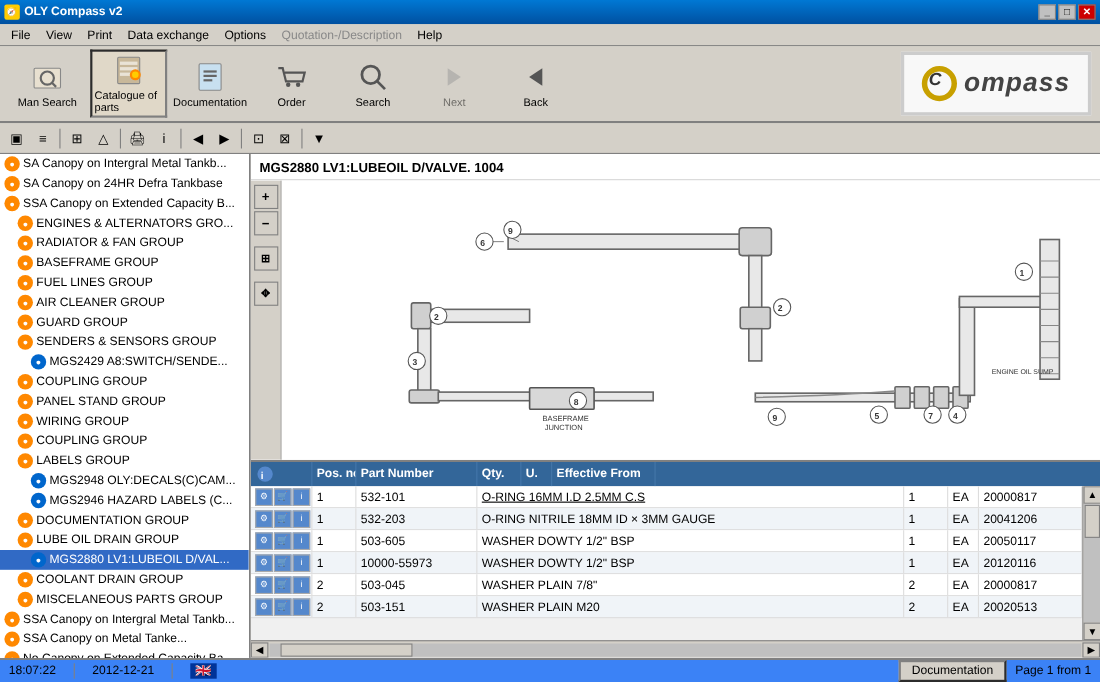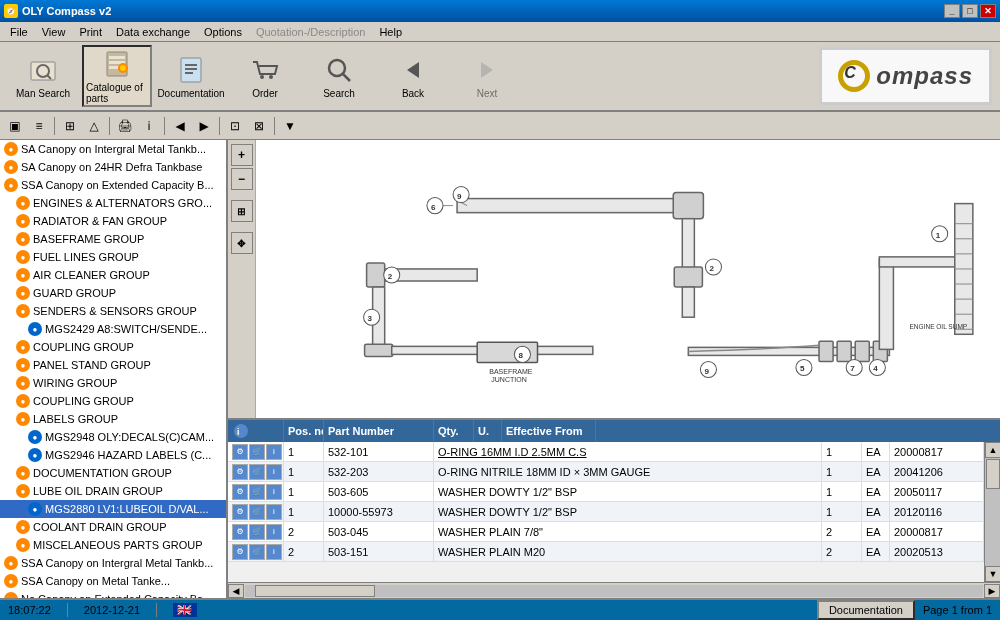--- a/index.html
+++ b/index.html
@@ -262,21 +262,21 @@
       border: 1px solid #808080;
       display: flex; align-items: center; justify-content: center;
       font-size: 9px;
       cursor: pointer;
     }
     .scroll-track { flex: 1; background: #c0c0c0; }
     .scroll-thumb { width: 14px; height: 30px; background: #d4d0c8; border: 1px solid #808080; margin: 1px; }
 
     
     .status-bar {
-      background: #0369a1;
+      background: #3b82f6;
       height: 22px;
       display: flex;
       align-items: center;
       padding: 0 8px;
       border-top: 2px solid #808080;
       font-size: 11px;
       gap: 16px;
     }
     .status-divider { width: 1px; height: 14px; background: #808080; }
     .status-right { margin-left: auto; display: flex; align-items: center; gap: 8px; }
@@ -418,35 +418,35 @@
   </div>
   <div class="toolbar-btn">
     <div class="icon">
       <svg width="32" height="32" viewBox="0 0 32 32">
         <circle cx="14" cy="14" r="8" fill="none" stroke="#555" stroke-width="2.5"></circle>
         <line x1="20" y1="20" x2="27" y2="27" stroke="#555" stroke-width="2.5"></line>
       </svg>
     </div>
     <span>Search</span>
   </div>
+  <div class="toolbar-btn" style="opacity:0.5;">
+    <div class="icon">
+      <svg width="32" height="32" viewBox="0 0 32 32">
+        <polygon points="10,8 22,16 10,24" fill="#999"></polygon>
+      </svg>
+    </div>
+    <span>Next</span>
+  </div>
   <div class="toolbar-btn">
     <div class="icon">
       <svg width="32" height="32" viewBox="0 0 32 32">
         <polygon points="22,8 10,16 22,24" fill="#555"></polygon>
       </svg>
     </div>
     <span>Back</span>
-  </div>
-  <div class="toolbar-btn" style="opacity:0.5;">
-    <div class="icon">
-      <svg width="32" height="32" viewBox="0 0 32 32">
-        <polygon points="10,8 22,16 10,24" fill="#999"></polygon>
-      </svg>
-    </div>
-    <span>Next</span>
   </div>
 
   <div class="logo-area">
     <div style="display:flex;align-items:center;border:3px solid #ccc;padding:8px 16px;background:#f8f8f8;">
       <div style="position:relative;width:36px;height:36px;margin-right:2px;">
         <div style="width:32px;height:32px;border:5px solid #c8a000;border-radius:50%;position:absolute;top:2px;left:0;"></div>
         <span style="position:absolute;top:6px;left:6px;font-size:16px;font-weight:bold;color:#333;font-style:italic;">C</span>
       </div>
       <span style="font-size:24px;font-weight:bold;color:#444;font-style:italic;letter-spacing:1px;">ompass</span>
     </div>
@@ -577,20 +577,23 @@
       <span>SSA Canopy on Metal Tanke...</span>
     </div>
     <div class="tree-item">
       <span class="tree-icon orange">●</span>
       <span>No Canopy on Extended Capacity Ba...</span>
     </div>
   </div>
 
   <div class="right-panel">
 
+    <div class="part-title">
+      <span>MGS2880 LV1:LUBEOIL D/VALVE. 1004</span>
+    </div>
 
     <div class="diagram-area">
 
       <div class="diagram-controls">
         <div class="diag-btn">+</div>
         <div class="diag-btn">−</div>
         <div style="height:6px;"></div>
         <div class="diag-btn" style="font-size:10px;">⊞</div>
         <div style="height:6px;"></div>
         <div class="diag-btn" style="font-size:10px;">✥</div>

